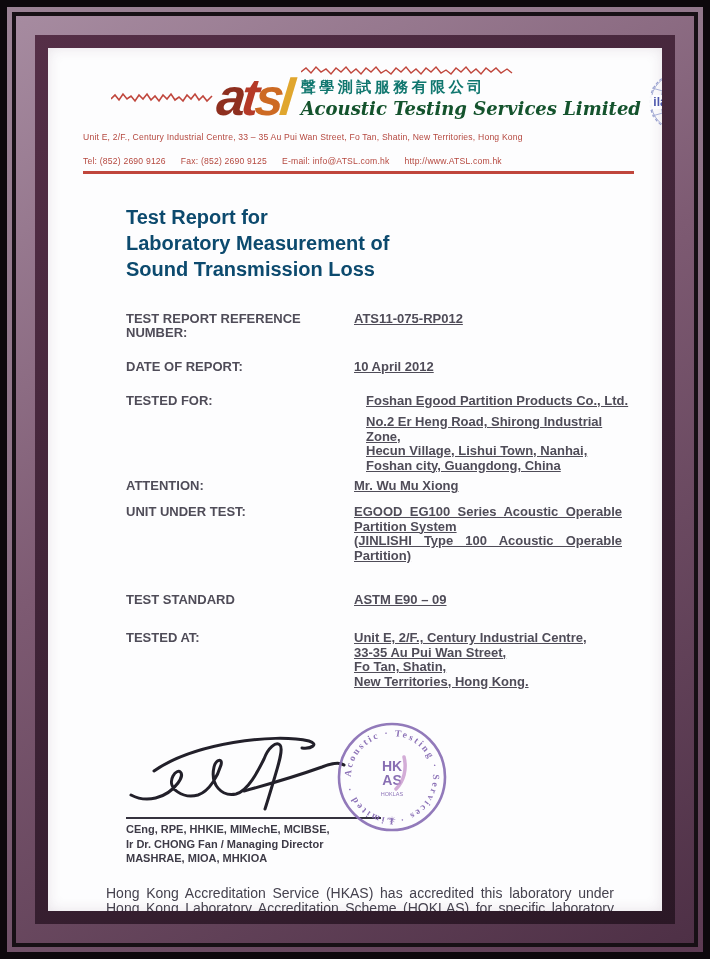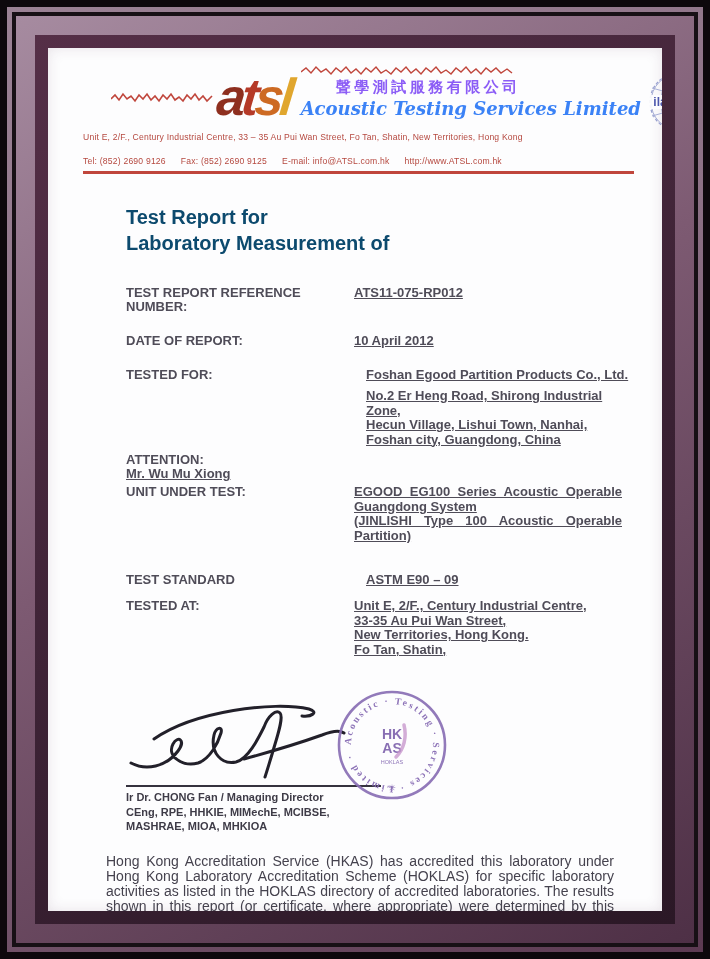--- a/index.html
+++ b/index.html
@@ -18,41 +18,41 @@
   .hdr { display:flex; align-items:flex-start; }
   .hdr-left { flex:1 1 auto; }
   .logo-row { display:flex; align-items:flex-end; margin-left:28px; }
   .wave { flex:0 0 auto; }
   .wave-left { margin-bottom:14px; margin-right:4px; }
   .atsl { font-size:52px; font-weight:bold; font-style:italic; letter-spacing:-4px;
           line-height:.82; transform:skewX(-6deg); white-space:nowrap; margin-right:10px; }
   .atsl .la { color:#8e2f1f; } .atsl .lt { color:#b53a28; }
   .atsl .ls { color:#cd6a23; } .atsl .ll { color:#e0a62e; }
   .logo-right { display:flex; flex-direction:column; gap:1px; }
-  .chinese { font-size:15px; font-weight:bold; color:#8b5cf6; letter-spacing:3.5px; white-space:nowrap;margin-left:35px; }
+  .chinese { font-size:15px; font-weight:bold; color:#0f766e; letter-spacing:3.5px; white-space:nowrap; }
   .script  { font-family:"DejaVu Serif", serif; font-style:italic; font-weight:bold;
-             font-size:18px; color:#3b82f6; white-space:nowrap; }
+             font-size:18px; color:#14532d; white-space:nowrap; }
   .addr { font-size:8.6px; color:#b5483f; line-height:11px; margin-top:13px; letter-spacing:.2px; }
   .contacts span { margin-right:15px; }
   .ilac { flex:0 0 auto; margin:6px 10px 0 6px; }
   .rule { height:2.5px; background:#c0463c; margin-top:4px; }
 
   
   .title { margin:30px 0 30px 43px; font-size:20px; font-weight:bold; color:#0c4a6e; line-height:26px; }
 
   
   .content { margin-left:43px; }
   .frow { display:flex; font-size:13px; font-weight:bold; color:#4f4c58; line-height:14px; }
   .flabel { width:228px; flex:0 0 auto; }
   .fvalue { width:268px;text-decoration:underline; }
   .fvalue .ln { line-height:14.5px; }
   .stretch { text-align:justify; text-align-last:justify; }
   .vgap { height:7px; }
-  .mb20 { margin-bottom:20px; } .mb8 { margin-bottom:4px;flex-direction:column; }
-  .mb6 { margin-bottom:6px;justify-content:space-between; } .mb30 { margin-bottom:30px; } .mb12 { margin-bottom:12px;justify-content:space-between; }
+  .mb20 { margin-bottom:20px; } .mb8 { margin-bottom:12px; }
+  .mb6 { margin-bottom:6px;justify-content:space-between; } .mb30 { margin-bottom:30px; } .mb12 { margin-bottom:24px; }
 
   
   .approval { display:flex; margin:44px 0 0 43px; position:relative; }
   .app-label { font-size:11px; color:#3e3b47; margin-top:60px; width:82px; flex:0 0 auto; }
   .sig-col { width:270px; position:relative; }
   .sig-draw { border-bottom:2px solid #35323e; width:255px; }
   .sig-name { margin-top:3px; font-size:11px; font-weight:bold; color:#3e3b47; line-height:14.5px; }
   .stamp { position:absolute; left:208px; top:-14px; opacity:.92; }
 
   
@@ -103,20 +103,21 @@
             <text x="32" y="36" text-anchor="middle" font-size="12" font-weight="bold" fill="#4d58ad" font-family="Liberation Sans, sans-serif">ilac-MRA</text>
           </svg>
         </div>
 
       </header>
       <div class="rule"></div>
 
       <h1 class="title">
         <div>Test Report for</div>
         <div>Laboratory Measurement of</div>
+        <div>Sound Transmission Loss</div>
       </h1>
 
       <main class="content">
         <div class="frow mb20">
           <div class="flabel">TEST REPORT REFERENCE NUMBER:</div>
           <div class="fvalue">ATS11-075-RP012</div>
         </div>
         <div class="frow mb20">
           <div class="flabel">DATE OF REPORT:</div>
           <div class="fvalue">10 April 2012</div>
@@ -132,52 +133,52 @@
           </div>
         </div>
         <div class="frow mb8">
           <div class="flabel">ATTENTION:</div>
           <div class="fvalue">Mr. Wu Mu Xiong</div>
         </div>
         <div class="frow mb30">
           <div class="flabel">UNIT UNDER TEST:</div>
           <div class="fvalue">
             <div class="ln stretch">EGOOD EG100 Series Acoustic Operable</div>
-            <div class="ln">Guangdong System</div>
+            <div class="ln">Partition System</div>
             <div class="ln stretch">(JINLISHI Type 100 Acoustic Operable</div>
             <div class="ln">Partition)</div>
           </div>
         </div>
         <div class="frow mb12">
           <div class="flabel">TEST STANDARD</div>
           <div class="fvalue">ASTM E90 – 09</div>
         </div>
         <div class="frow">
           <div class="flabel">TESTED AT:</div>
           <div class="fvalue">
             <div class="ln">Unit E, 2/F., Century Industrial Centre,</div>
             <div class="ln">33-35 Au Pui Wan Street,</div>
+            <div class="ln">Fo Tan, Shatin,</div>
             <div class="ln">New Territories, Hong Kong.</div>
-            <div class="ln">Fo Tan, Shatin,</div>
           </div>
         </div>
       </main>
 
       <section class="approval">
         <div class="sig-col">
           <div class="sig-draw">
             <svg width="255" height="80" viewBox="0 0 255 80">
               <path d="M28,38 C68,10 148,0 183,8 C193,11 186,16 176,15" fill="none" stroke="#22202a" stroke-width="3" stroke-linecap="round"></path>
               <path d="M5,62 C20,70 40,66 52,50 C60,39 52,34 47,43 C40,56 58,66 72,62 C84,58 92,42 95,32 C97,25 90,26 88,34 C84,52 96,64 110,61 C122,58 132,38 138,26 C142,15 150,8 154,12 C158,16 151,36 147,50 C144,60 141,70 139,76" fill="none" stroke="#22202a" stroke-width="3" stroke-linecap="round"></path>
               <path d="M118,58 C140,52 168,44 196,34 C206,30 214,29 218,32" fill="none" stroke="#22202a" stroke-width="3" stroke-linecap="round"></path>
             </svg>
           </div>
           <div class="sig-name">
+            <div>CEng, RPE, HHKIE, MIMechE, MCIBSE,</div>
             <div>Ir Dr. CHONG Fan / Managing Director</div>
-            <div>CEng, RPE, HHKIE, MIMechE, MCIBSE,</div>
             <div>MASHRAE, MIOA, MHKIOA</div>
           </div>
           <div class="stamp">
             <svg width="116" height="116" viewBox="0 0 116 116">
               <defs>
                 <path id="stampring" d="M17,58 A41,41 0 1 1 99,58 A41,41 0 1 1 17,58" fill="none"></path>
               </defs>
               <circle cx="58" cy="58" r="53" fill="none" stroke="#8a6fb5" stroke-width="2.6"></circle>
               <text font-size="9.5" font-weight="bold" fill="#8468b2" letter-spacing="2.2" font-family="Liberation Serif, serif">
                 <textPath href="#stampring">Acoustic · Testing · Services · Limited ·</textPath>

